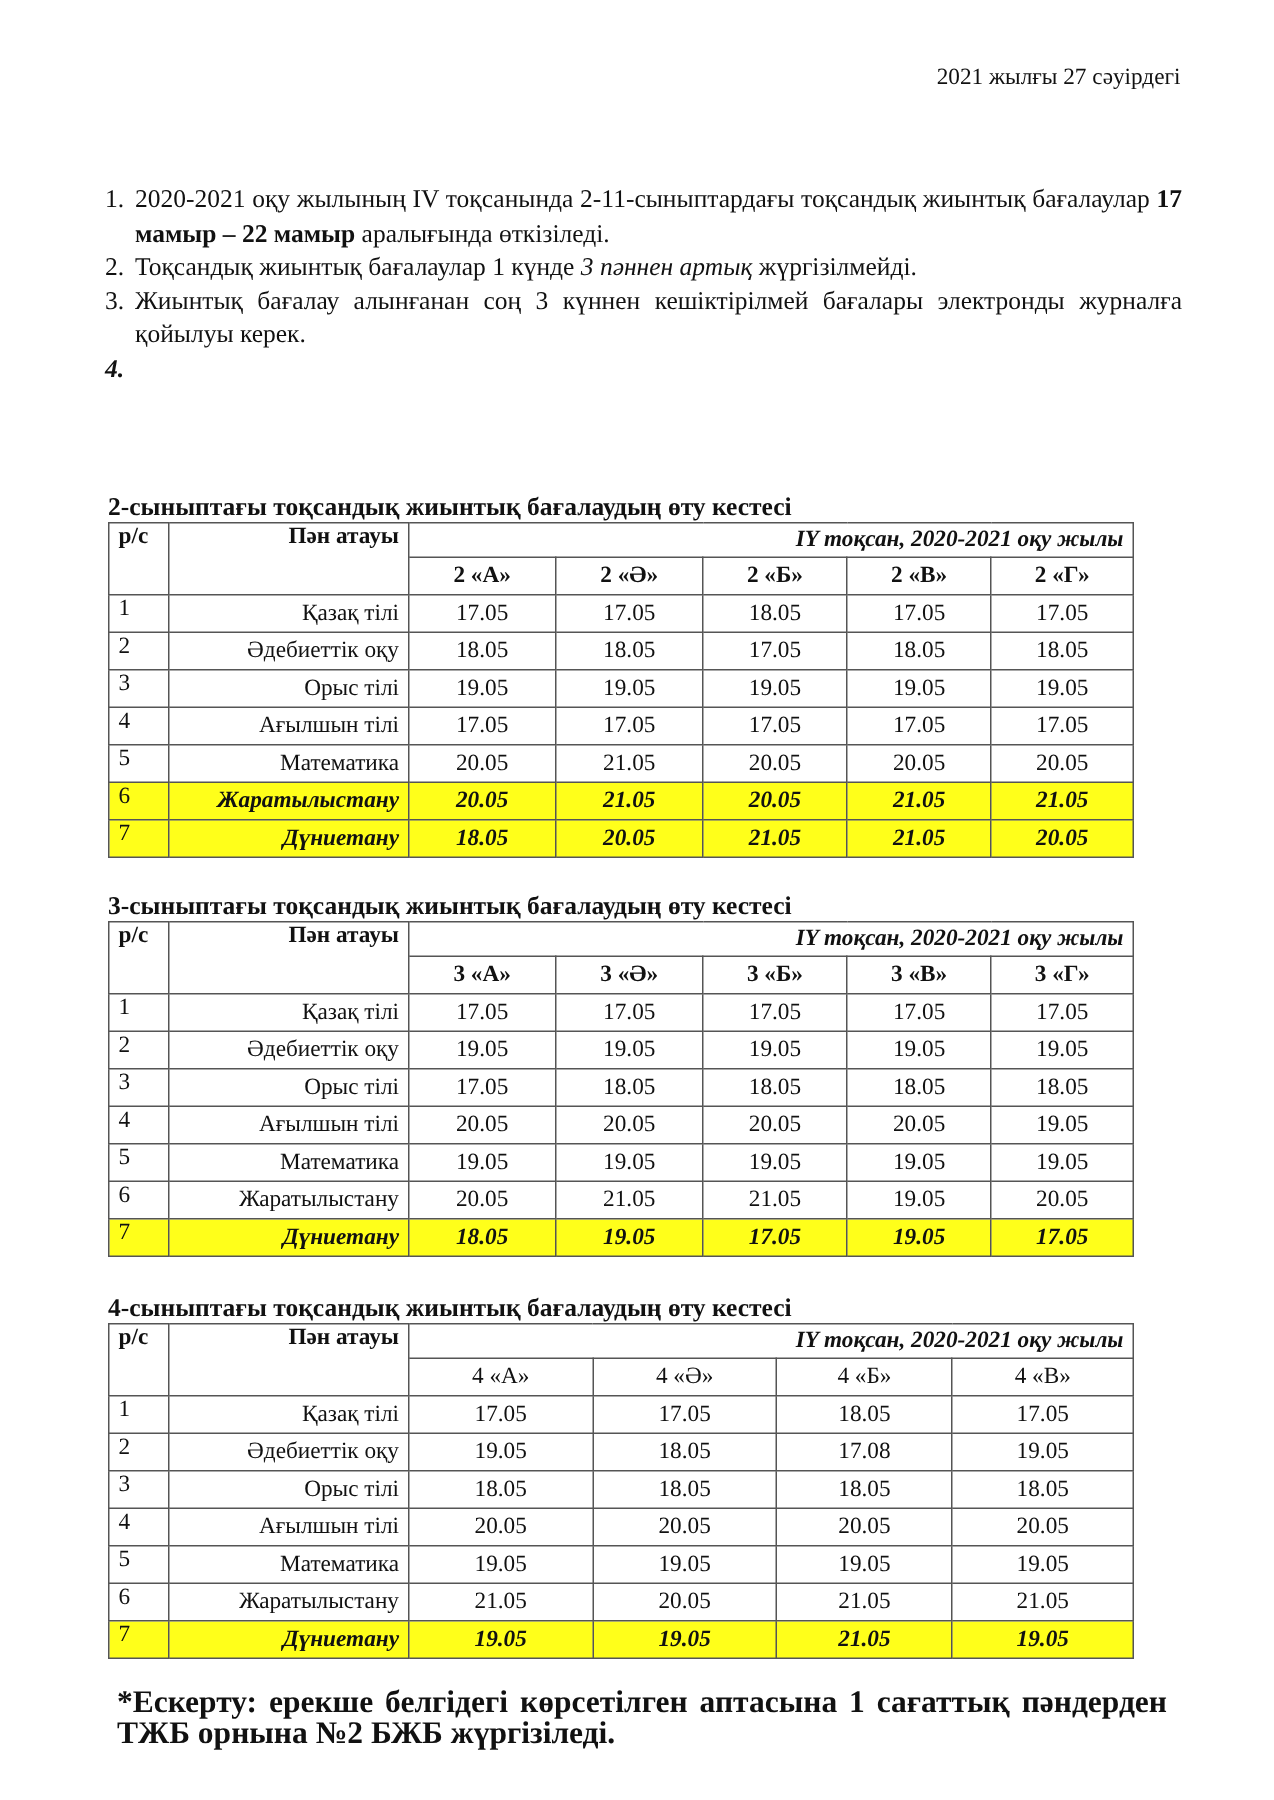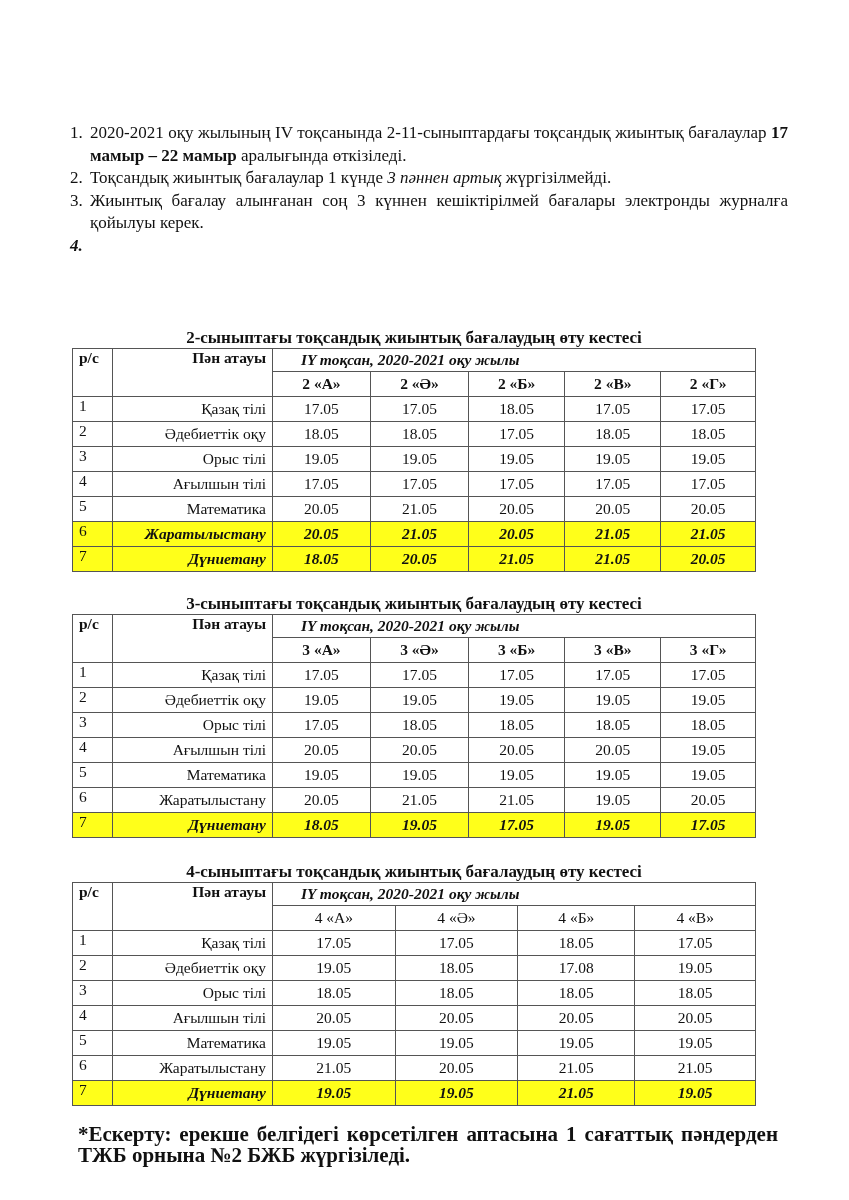--- a/index.html
+++ b/index.html
@@ -15,48 +15,49 @@
     position:absolute; left:70px; top:122px; width:718px;
     font-size:17px; line-height:22.5px; margin:0; padding:0; list-style:none;
   }
   .rules li { position:relative; padding-left:20px; text-align:justify; }
   .rules li .num { position:absolute; left:0; top:0; }
   .rules li.em { font-weight:bold; font-style:italic; }
   .rules b { font-weight:bold; }
   .rules i { font-style:italic; }
 
   .tbl-title {
-    position:absolute; left:72px; width:684px; text-align:center;
+    position:absolute; left:72px; width:684px; text-align:left;
     font-weight:bold; font-size:17px; line-height:20px;
   }
   table.sched {
     position:absolute; left:72px; width:684px;
     border-collapse:collapse; font-size:15.5px;
   }
   table.sched td, table.sched th {
     border:1px solid #555; padding:0 6px; height:24px; font-weight:normal;
   }
   table.sched th.hdr-bold { font-weight:bold; }
-  table.sched th.quarter { font-weight:bold; font-style:italic; text-align:left; height:22px;padding-left:28px; }
+  table.sched th.quarter { font-weight:bold; font-style:italic; text-align:right; height:22px;padding-left:28px; }
   table.sched .rc { width:27px; text-align:left; vertical-align:top; }
   table.sched .subj { width:147px; text-align:right; }
   table.sched td.val { text-align:center; }
   table.sched tr.hl td { background:#ffff1a; font-weight:bold; font-style:italic; }
   table.sched tr.hl td.rc { font-weight:normal; font-style:normal; }
   th.p-head { vertical-align:top; text-align:left; }
   th.s-head { vertical-align:top; text-align:center; }
   .note {
     position:absolute; left:78px; top:1124px; width:700px;
     font-size:21px; line-height:21px; font-weight:bold; text-align:justify;
   }
 </style>
 </head>
 <body>
 
 <div class="header">
+  <div>2021 жылғы 27 сәуірдегі</div>
 </div>
 
 <ol class="rules">
   <li>
     <span class="num">1.</span>
     <span>2020-2021 оқу жылының IV тоқсанында 2-11-сыныптардағы тоқсандық жиынтық бағалаулар </span><b>17 мамыр – 22 мамыр</b><span> аралығында өткізіледі.</span>
   </li>
   <li>
     <span class="num">2.</span>
     <span>Тоқсандық жиынтық бағалаулар 1 күнде </span><i>3 пәннен артық</i><span> жүргізілмейді.</span>

